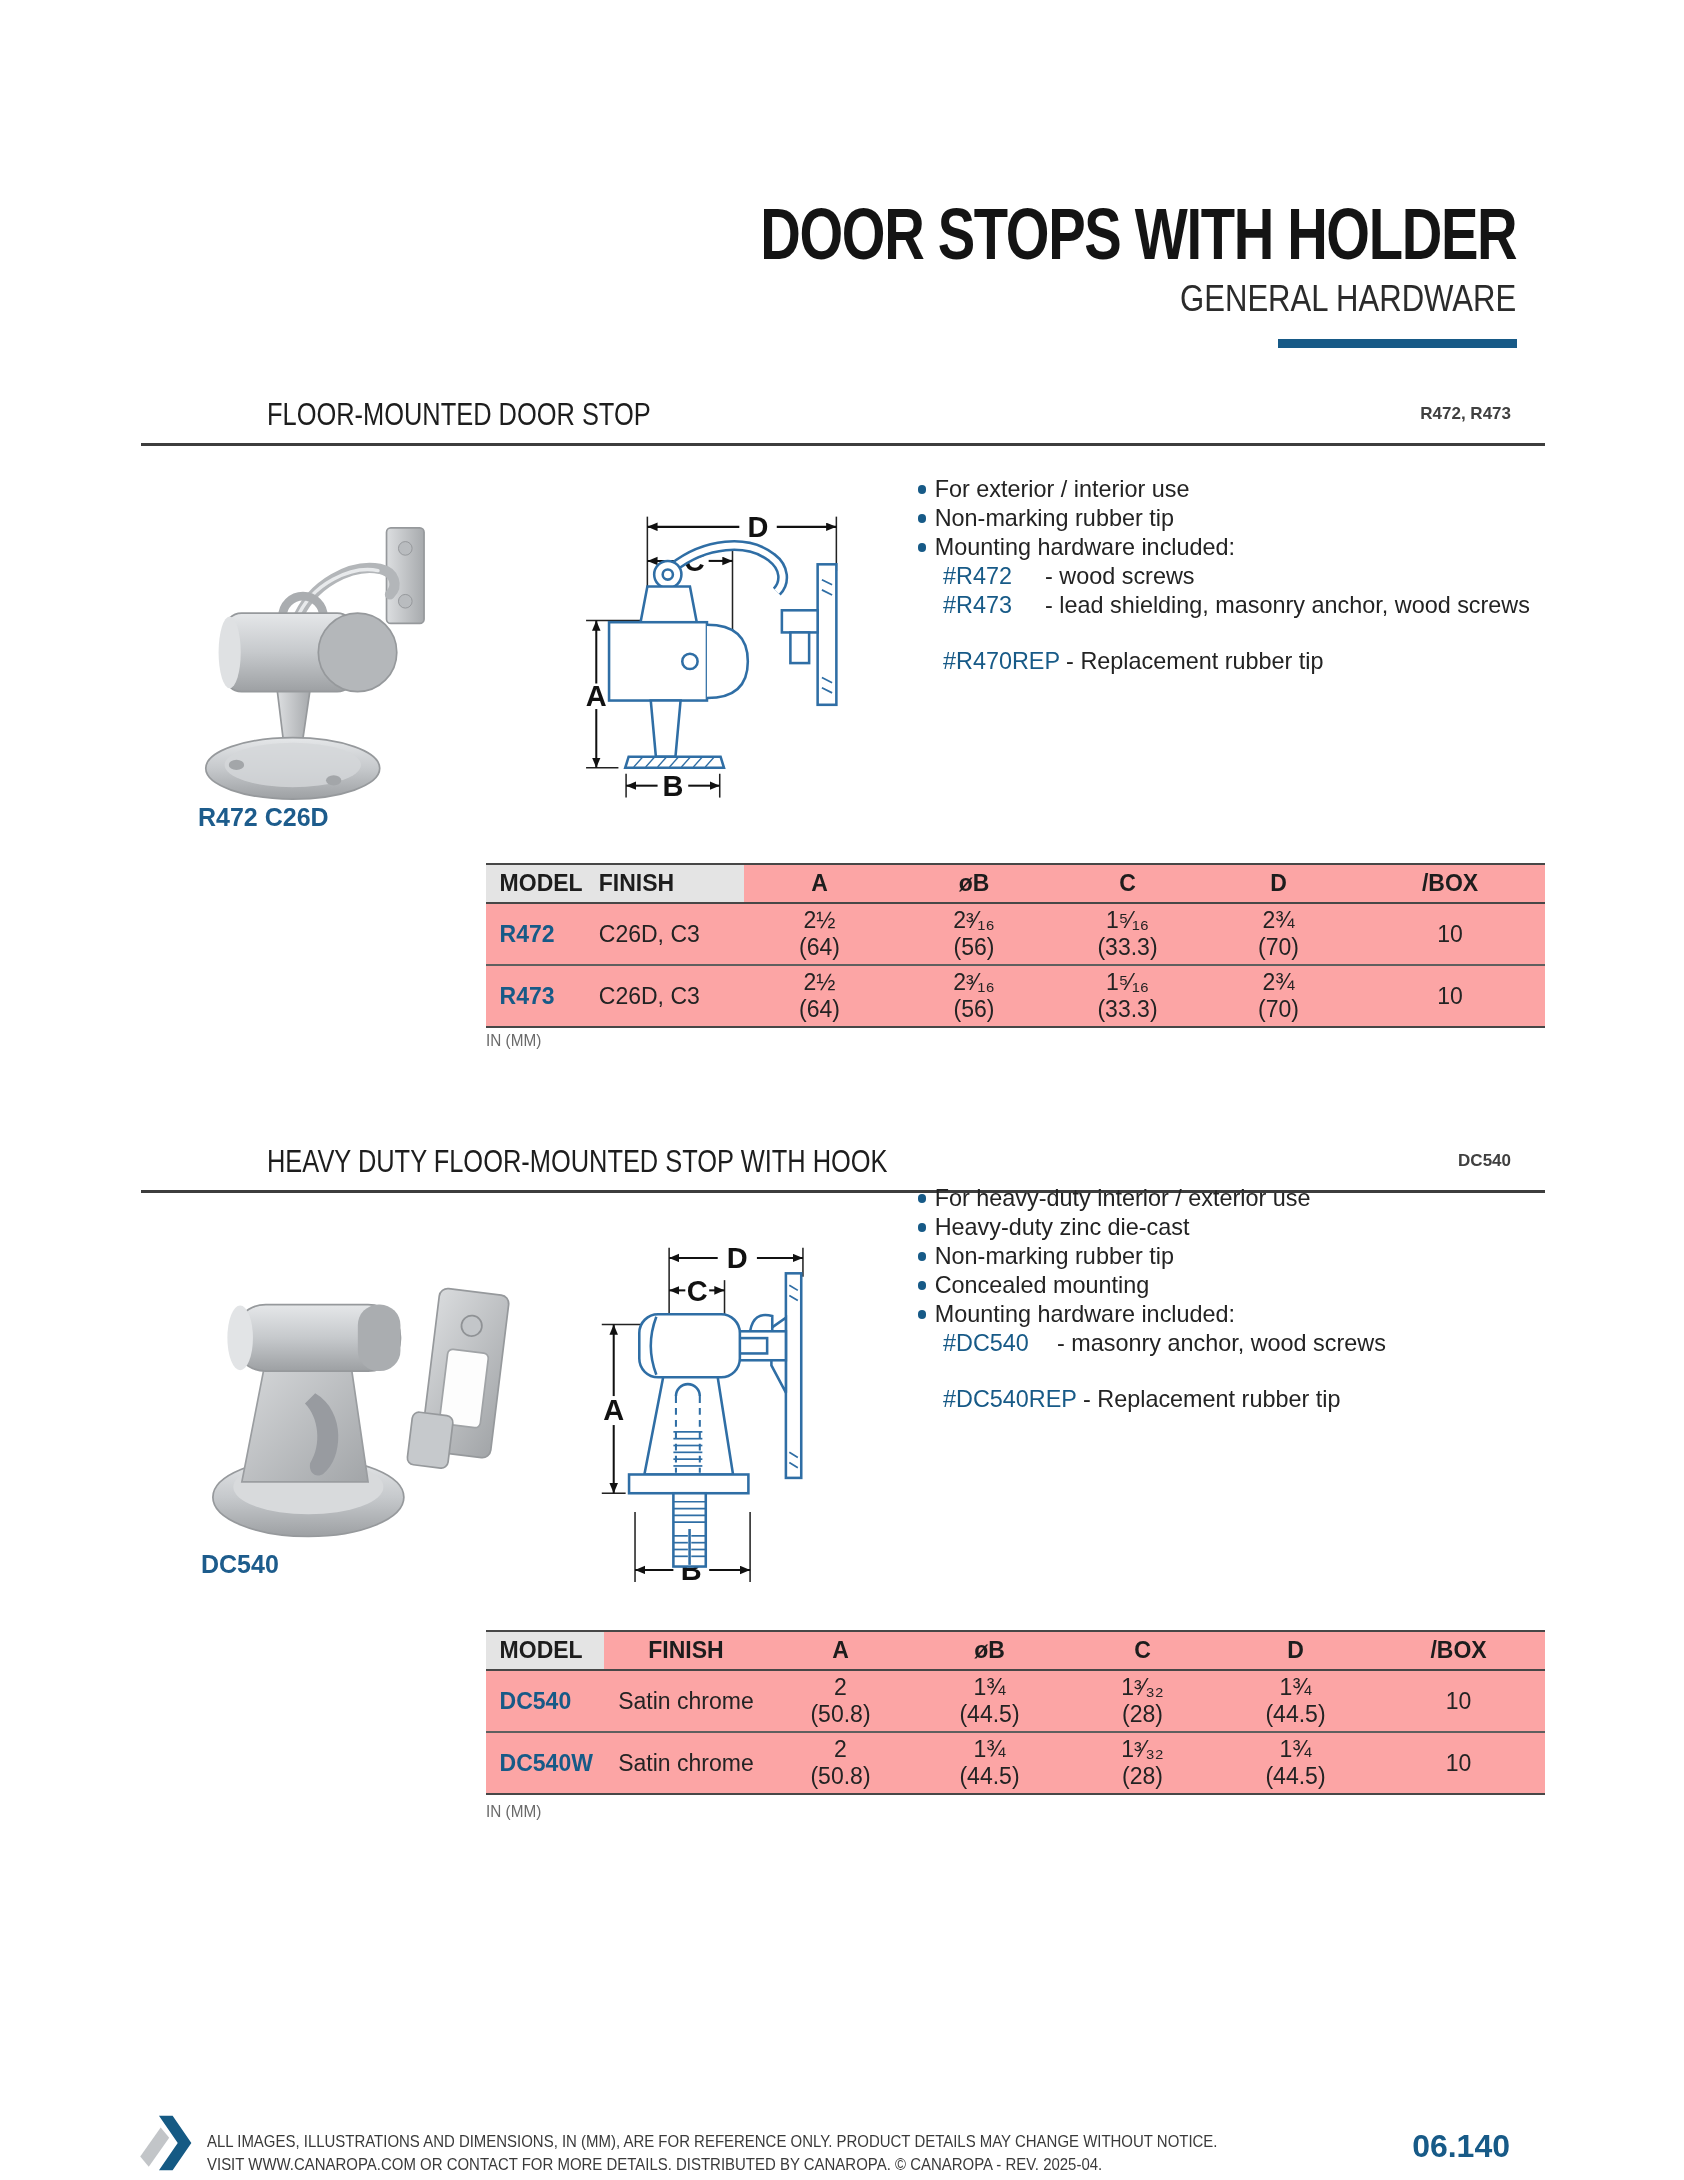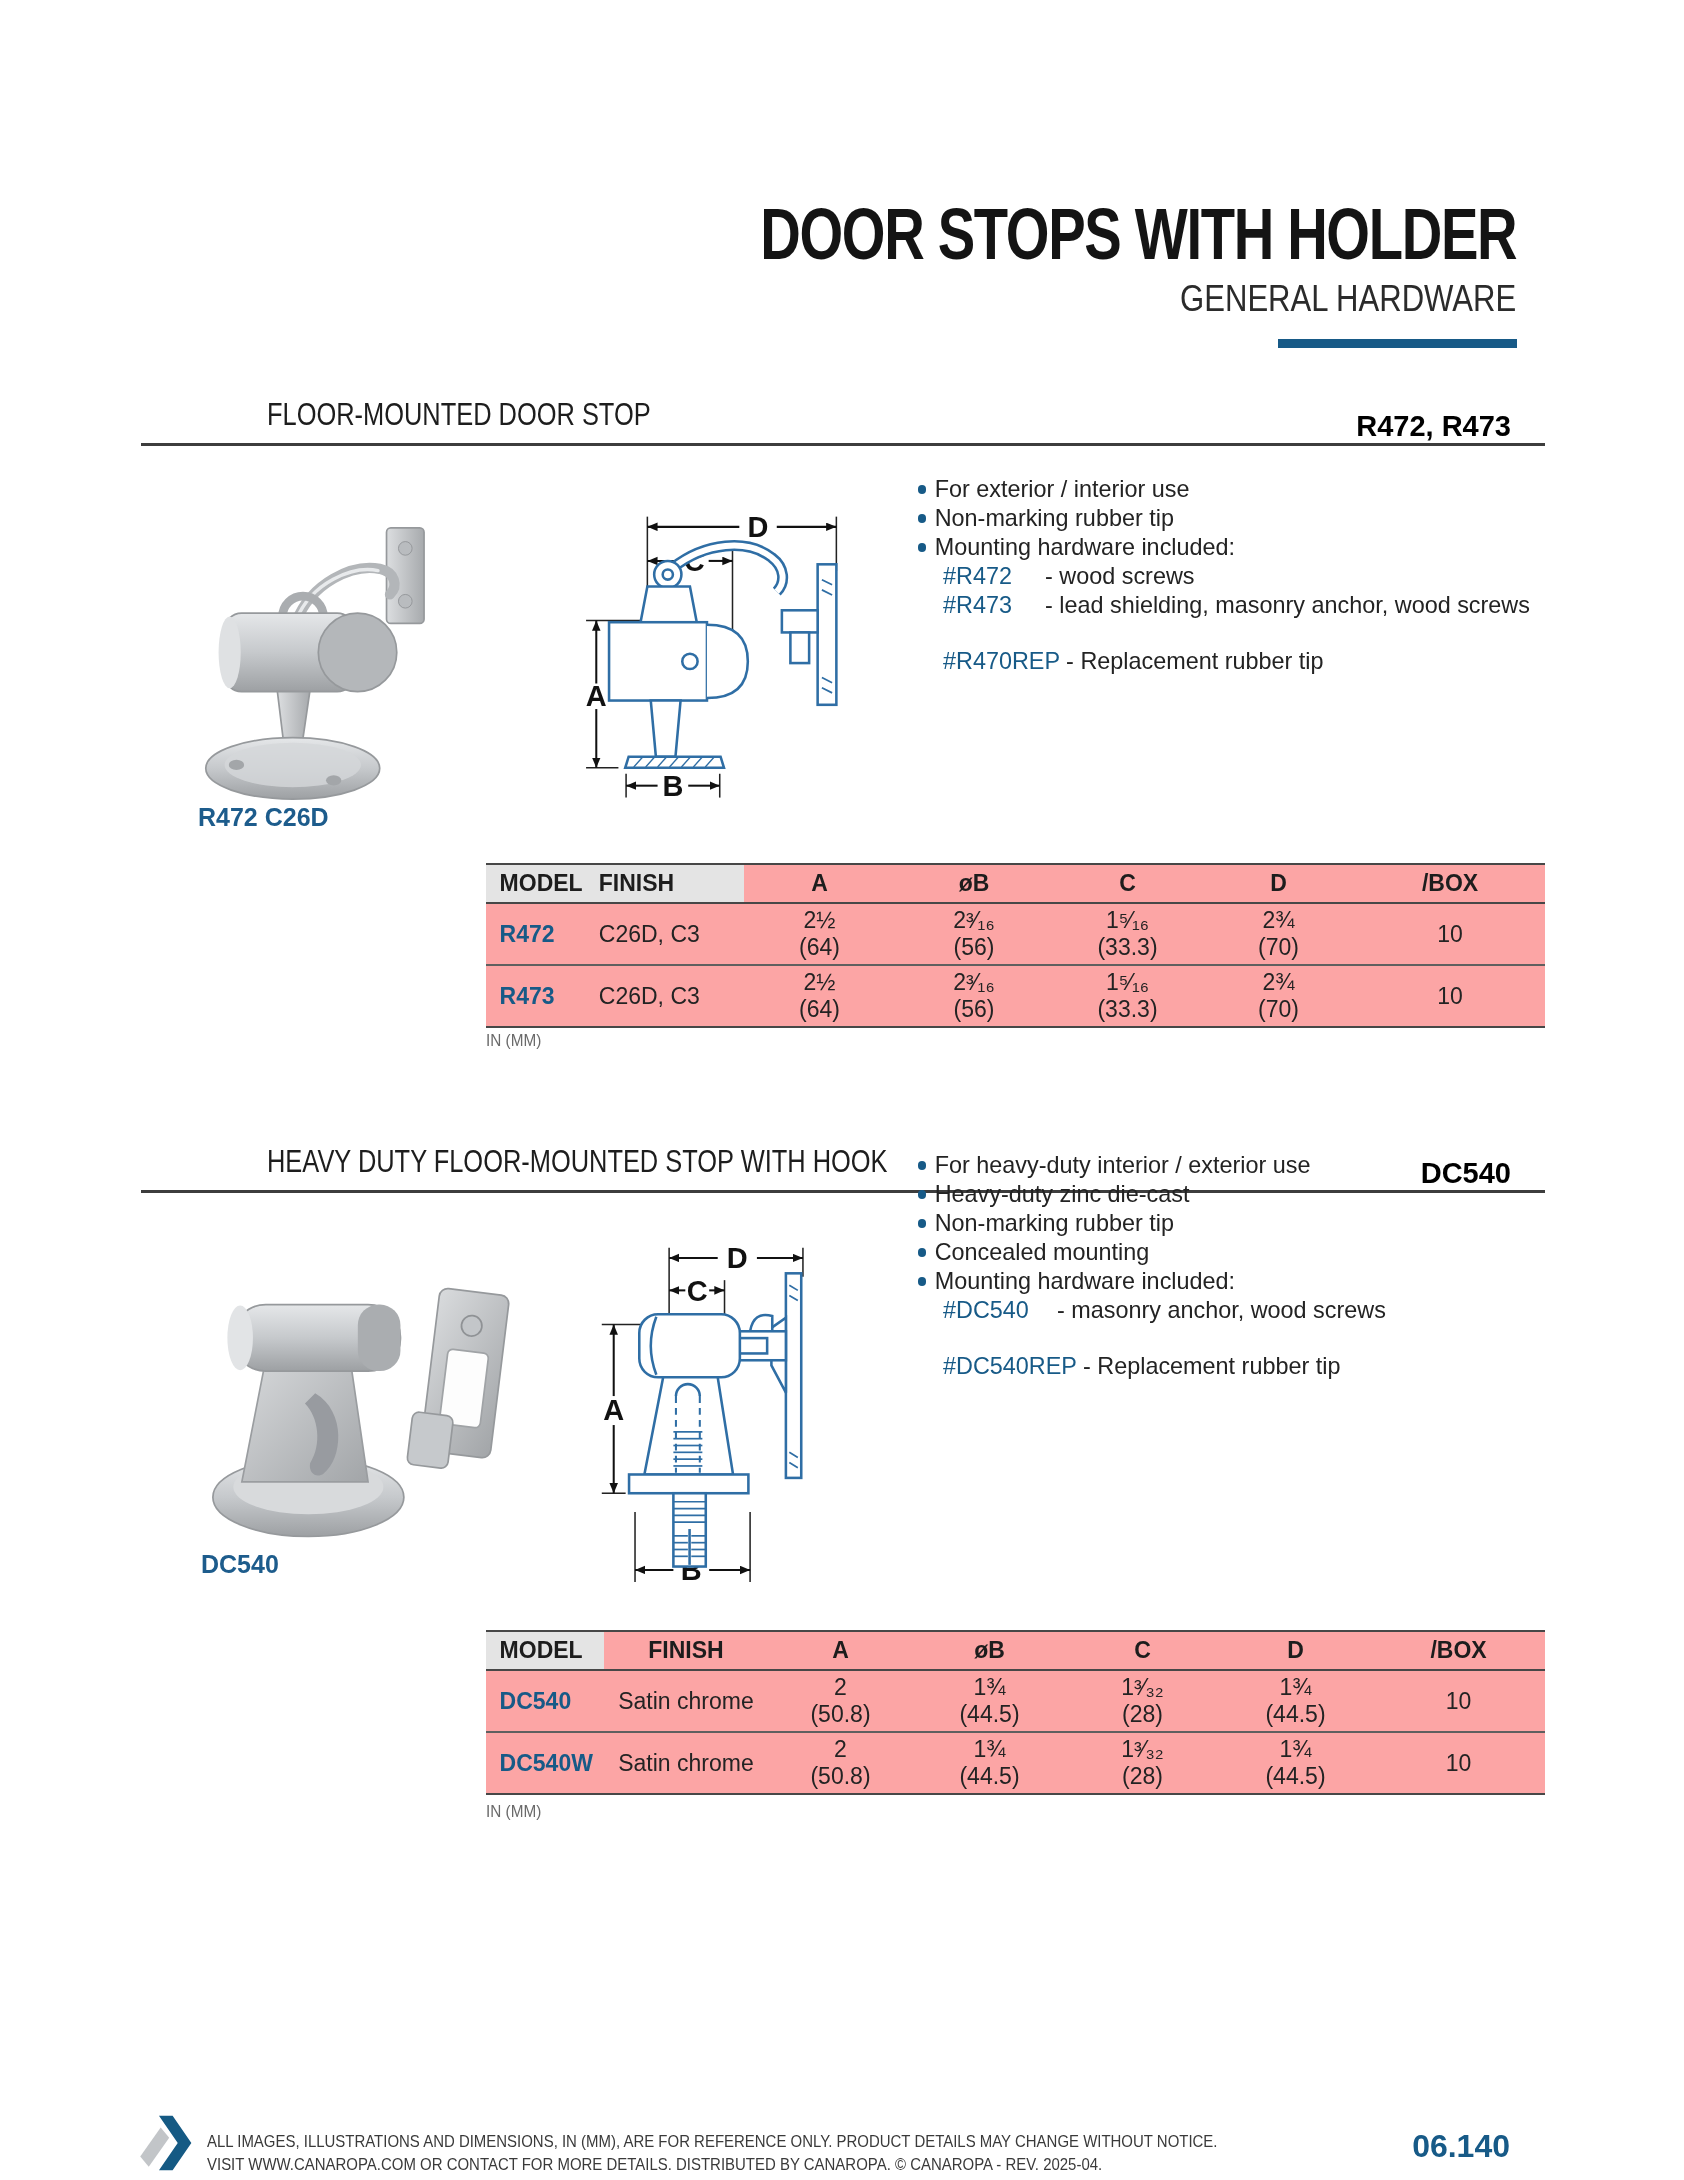--- a/index.html
+++ b/index.html
@@ -10,21 +10,21 @@
   
   .page-title{top:193px;right:169px;font-size:72px;font-weight:700;letter-spacing:-1.7px;
               white-space:nowrap;color:#141414;transform:scaleX(.78);transform-origin:100% 50%;}
   .page-subtitle{top:278px;right:169px;font-size:37px;font-weight:400;white-space:nowrap;
                  color:#2b2b2b;transform:scaleX(.84);transform-origin:100% 50%;}
   .blue-bar{left:1278px;top:339px;width:239px;height:9.4px;background:#175a87;}
 
   
   .sec-heading{font-size:31px;font-weight:400;color:#1d1d1d;white-space:nowrap;
                transform:scaleX(.82);transform-origin:0 50%;}
-  .sec-ref{font-size:29px;font-weight:600;color:#000000;white-space:nowrap;margin-top:6px;}
+  .sec-ref{font-size:17px;font-weight:600;color:#404040;white-space:nowrap;}
   .sec-rule{left:141px;width:1404px;height:2.6px;background:#3d3d3d;}
 
   
   .feature-block{width:647px;font-size:23.4px;line-height:29px;color:#232323;}
   .bullet-row{display:flex;align-items:flex-start;}
   .dot{width:8.5px;height:8.5px;border-radius:50%;background:#175a87;margin:10.2px 8.5px 0 1.7px;flex:none;}
   .hw-line{padding-left:27px;}
   .hw-code{color:#175a87;display:inline-block;min-width:102px;}
   .rep-line{padding-left:27px;margin-top:27px;}
   .rep-code{color:#175a87;}
@@ -328,21 +328,21 @@
           <line x1="121" y1="368" x2="138" y2="368"></line>
         <line x1="100" y1="376" x2="117" y2="376"></line>
           <line x1="121" y1="376" x2="138" y2="376"></line>
         <line x1="100" y1="384" x2="117" y2="384"></line>
           <line x1="121" y1="384" x2="138" y2="384"></line>
       </g>
       <line x1="119" y1="352" x2="119" y2="394"></line>
     </g>
   </svg>
 
-  <div class="abs feature-block" style="left:916px;top:1151px;">
+  <div class="abs feature-block" style="left:916px;top:1184px;">
     <div class="bullet-row">
         <span class="dot"></span>
         <span>For heavy-duty interior / exterior use</span>
       </div>
     <div class="bullet-row">
         <span class="dot"></span>
         <span>Heavy-duty zinc die-cast</span>
       </div>
     <div class="bullet-row">
         <span class="dot"></span>

